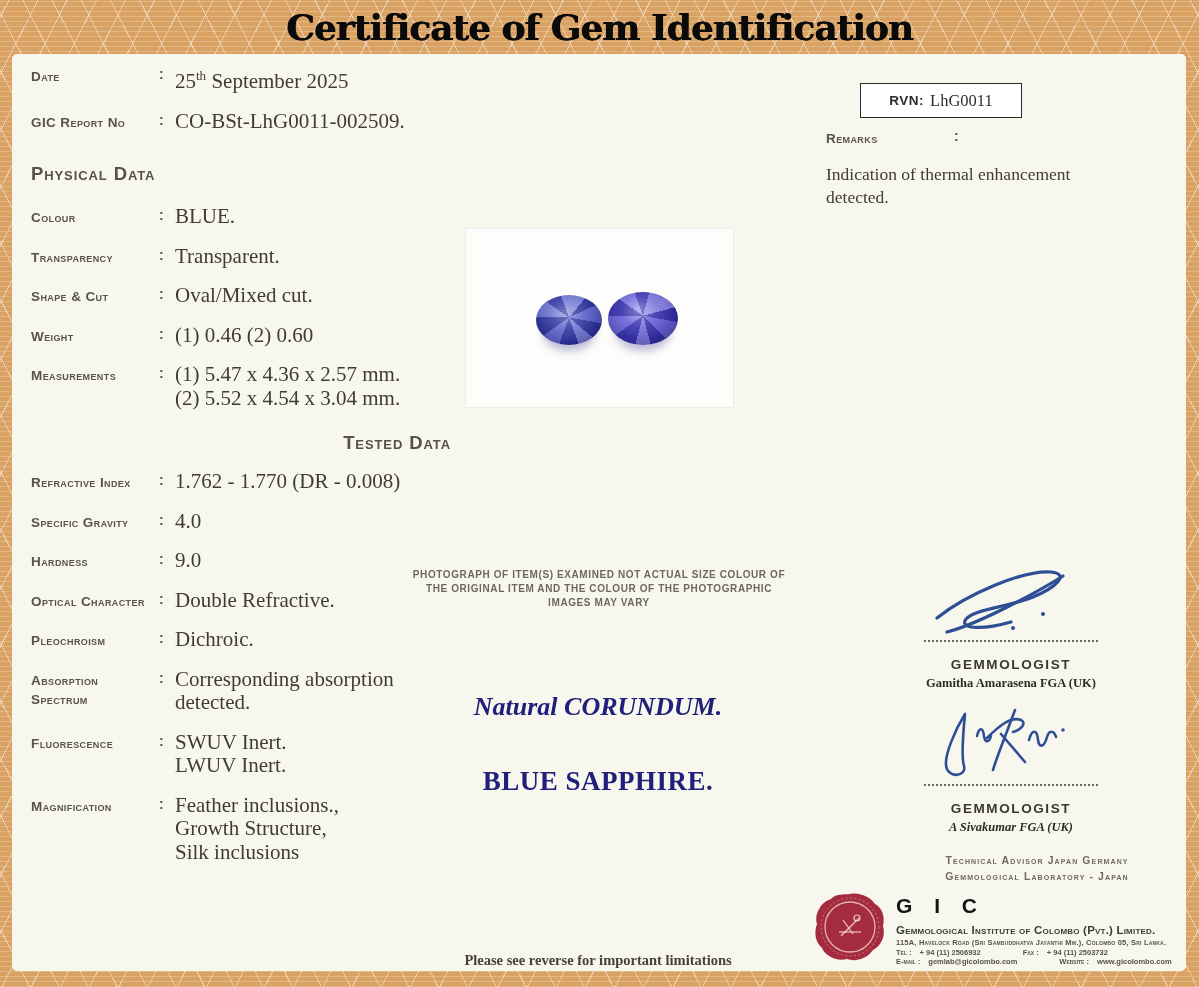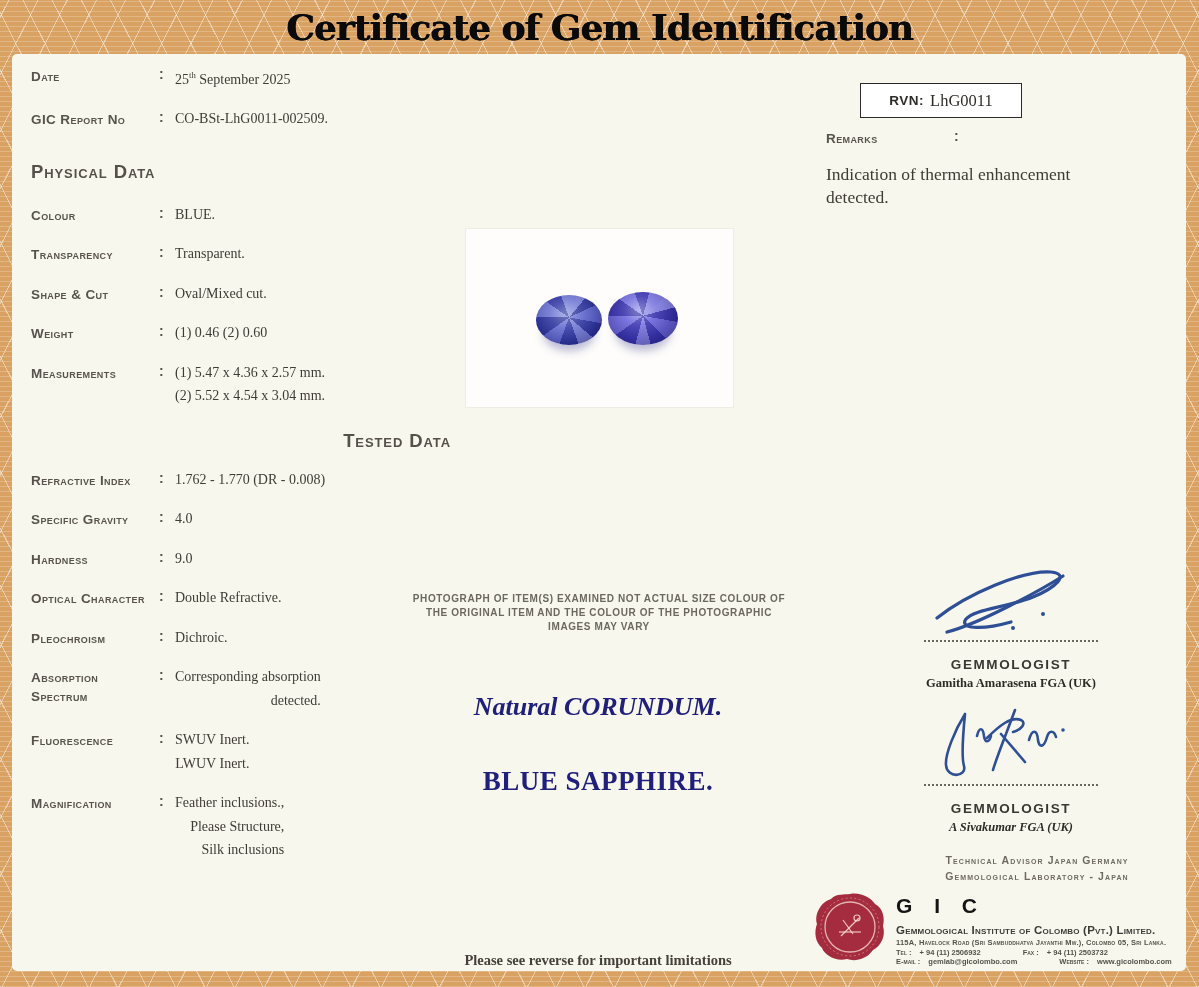--- a/index.html
+++ b/index.html
@@ -23,22 +23,22 @@
   }
   
   .left-col{position:absolute;left:19px;top:10px;width:420px;}
   .row{display:flex;margin-bottom:16px;}
   .lbl{
     flex:none;width:128px;font-weight:bold;font-size:13.5px;line-height:19px;
     letter-spacing:.4px;color:#57534c;font-variant:small-caps;padding-top:3px;
   }
   .col{flex:none;width:16px;font-weight:bold;font-size:14px;color:#57534c;padding-top:2px;}
   .val{
-    font-family:"Liberation Serif","DejaVu Serif",serif;font-size:14px;
-    line-height:23.5px;color:#3f3b35;text-align:right;
+    font-family:"Liberation Serif","DejaVu Serif",serif;font-size:21px;
+    line-height:23.5px;color:#3f3b35;
   }
   .val sup{font-size:.62em;vertical-align:super;}
   .section-heading{
     font-weight:bold;font-size:18.5px;color:#55514a;font-variant:small-caps;
     letter-spacing:.9px;
   }
   .h-phys{margin:30px 0 20px;}
   .h-test{margin:22px 0 16px;text-align:right;}
   
   .rvn-box{
@@ -77,21 +77,21 @@
         rgba(255,255,255,.28) 0 25deg, rgba(15,10,80,.26) 25deg 50deg,
         rgba(255,255,255,.14) 50deg 85deg, rgba(15,10,80,.24) 85deg 115deg,
         rgba(255,255,255,.24) 115deg 145deg, rgba(15,10,80,.22) 145deg 185deg,
         rgba(255,255,255,.16) 185deg 220deg, rgba(15,10,80,.26) 220deg 255deg,
         rgba(255,255,255,.2) 255deg 290deg, rgba(15,10,80,.22) 290deg 325deg,
         rgba(255,255,255,.24) 325deg 360deg),
       radial-gradient(ellipse at 45% 35%, #a8a8ee 0%, #625cd8 30%, #3d38b4 60%, #25217f 88%, #171355 100%);
   }
   
   .photo-note{
-    position:absolute;left:396px;top:538px;width:382px;text-align:center;
+    position:absolute;left:396px;top:514px;width:382px;text-align:center;
     font-weight:bold;font-size:10px;line-height:14px;letter-spacing:.6px;color:#6c6860;
   }
   .species{
     position:absolute;left:386px;top:638px;width:400px;text-align:center;
     font-family:"Liberation Serif","DejaVu Serif",serif;font-style:italic;font-weight:bold;
     font-size:26px;color:#20207c;
   }
   .variety{
     position:absolute;left:386px;top:712px;width:400px;text-align:center;
     font-family:"Liberation Serif","DejaVu Serif",serif;font-weight:bold;
@@ -232,21 +232,21 @@
           <div>SWUV Inert.</div>
           <div>LWUV Inert.</div>
         </div>
       </div>
 
       <div class="row">
         <div class="lbl">Magnification</div>
         <div class="col">:</div>
         <div class="val">
           <div>Feather inclusions.,</div>
-          <div>Please Structure,</div>
+          <div>Growth Structure,</div>
           <div>Silk inclusions</div>
         </div>
       </div>
     </div>
 
     <div class="rvn-box">
       <span class="rvn-lbl">RVN:</span>
       <span class="rvn-val">LhG0011</span>
     </div>
 

